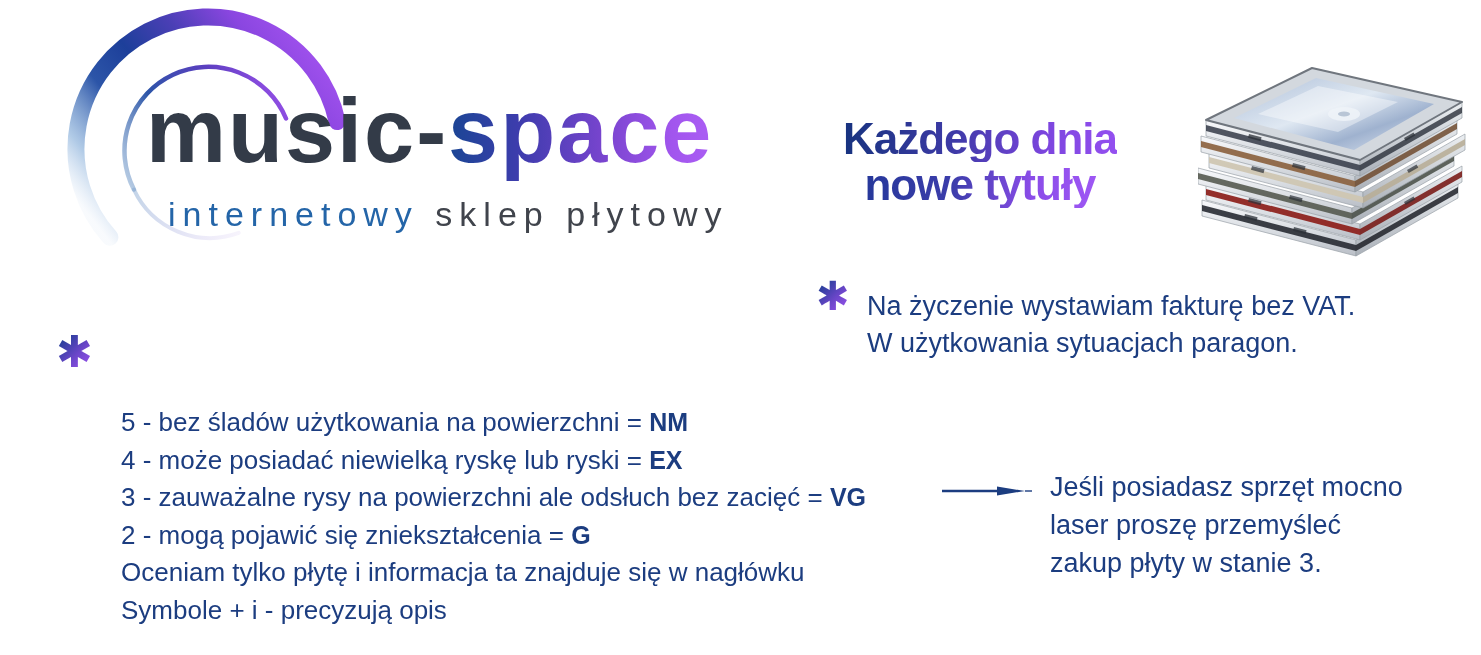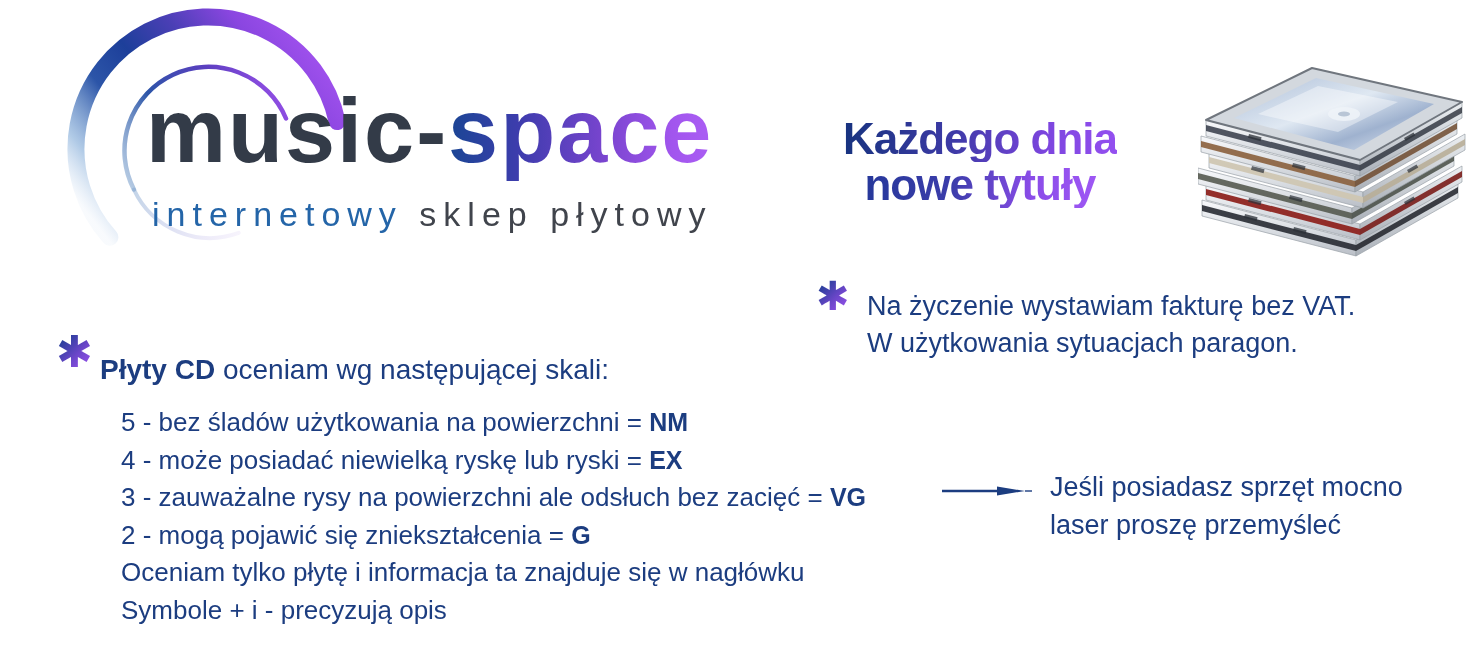--- a/index.html
+++ b/index.html
@@ -13,21 +13,21 @@
   .brand{
     position:absolute;left:146px;top:86px;font-size:90px;font-weight:bold;
     letter-spacing:2px;line-height:1;white-space:nowrap;
   }
   .brand-dark{color:#333b48;}
   .brand-grad{
     background:linear-gradient(90deg,#1a4694 0%,#3f3cae 28%,#7b45d0 60%,#a256ee 85%,#ab5ef4 100%);
     -webkit-background-clip:text;background-clip:text;color:transparent;
   }
   .tagline{
-    position:absolute;left:152px;top:196px;font-size:34px;font-weight:400;
+    position:absolute;left:168px;top:196px;font-size:34px;font-weight:400;
     letter-spacing:7px;white-space:nowrap;line-height:1.1;
   }
   .tagline-blue{color:#2465a8;}
   .tagline-gray{color:#40444c;}
   
   .headline{
     position:absolute;left:788px;top:116px;width:384px;text-align:center;
     font-weight:bold;font-size:44px;letter-spacing:-1px;line-height:46px;white-space:nowrap;
   }
   .hl-line{display:inline-block;-webkit-background-clip:text;background-clip:text;color:transparent;}
@@ -187,35 +187,33 @@
     </g>
   </svg>
 
   <span class="asterisk ast-invoice">✱</span>
   <div class="invoice-text navy">
     <div>Na życzenie wystawiam fakturę bez VAT.</div>
     <div>W użytkowania sytuacjach paragon.</div>
   </div>
 
   <span class="asterisk ast-grading">✱</span>
-  <div class="grading-intro navy">
-    <b>Płyty CD</b><span> oceniam wg następującej skali:</span>
-  </div>
   <div class="grading-list navy">
     <div><span>5 - bez śladów użytkowania na powierzchni = </span><span class="grade">NM</span></div>
     <div><span>4 - może posiadać niewielką ryskę lub ryski = </span><span class="grade">EX</span></div>
     <div><span>3 - zauważalne rysy na powierzchni ale odsłuch bez zacięć = </span><span class="grade">VG</span></div>
     <div><span>2 - mogą pojawić się zniekształcenia = </span><span class="grade">G</span></div>
     <div><span>Oceniam tylko płytę i informacja ta znajduje się w nagłówku</span><span class="grade"></span></div>
     <div><span>Symbole + i - precyzują opis</span><span class="grade"></span></div>
   </div>
 
   <svg class="pointer-arrow" width="92" height="16" viewBox="0 0 92 16" aria-hidden="true">
     <line x1="1" y1="8" x2="60" y2="8" stroke="#1c3d80" stroke-width="2.4"></line>
     <polygon points="56,3.6 84,8 56,12.4" fill="#1c3d80"></polygon>
     <line x1="84" y1="8" x2="91" y2="8" stroke="#1c3d80" stroke-width="1.4"></line>
   </svg>
   <div class="advice navy">
     <div>Jeśli posiadasz sprzęt mocno</div>
     <div>laser proszę przemyśleć</div>
+    <div>zakup płyty w stanie 3.</div>
   </div>
 
 </div>
 
 </body></html>

